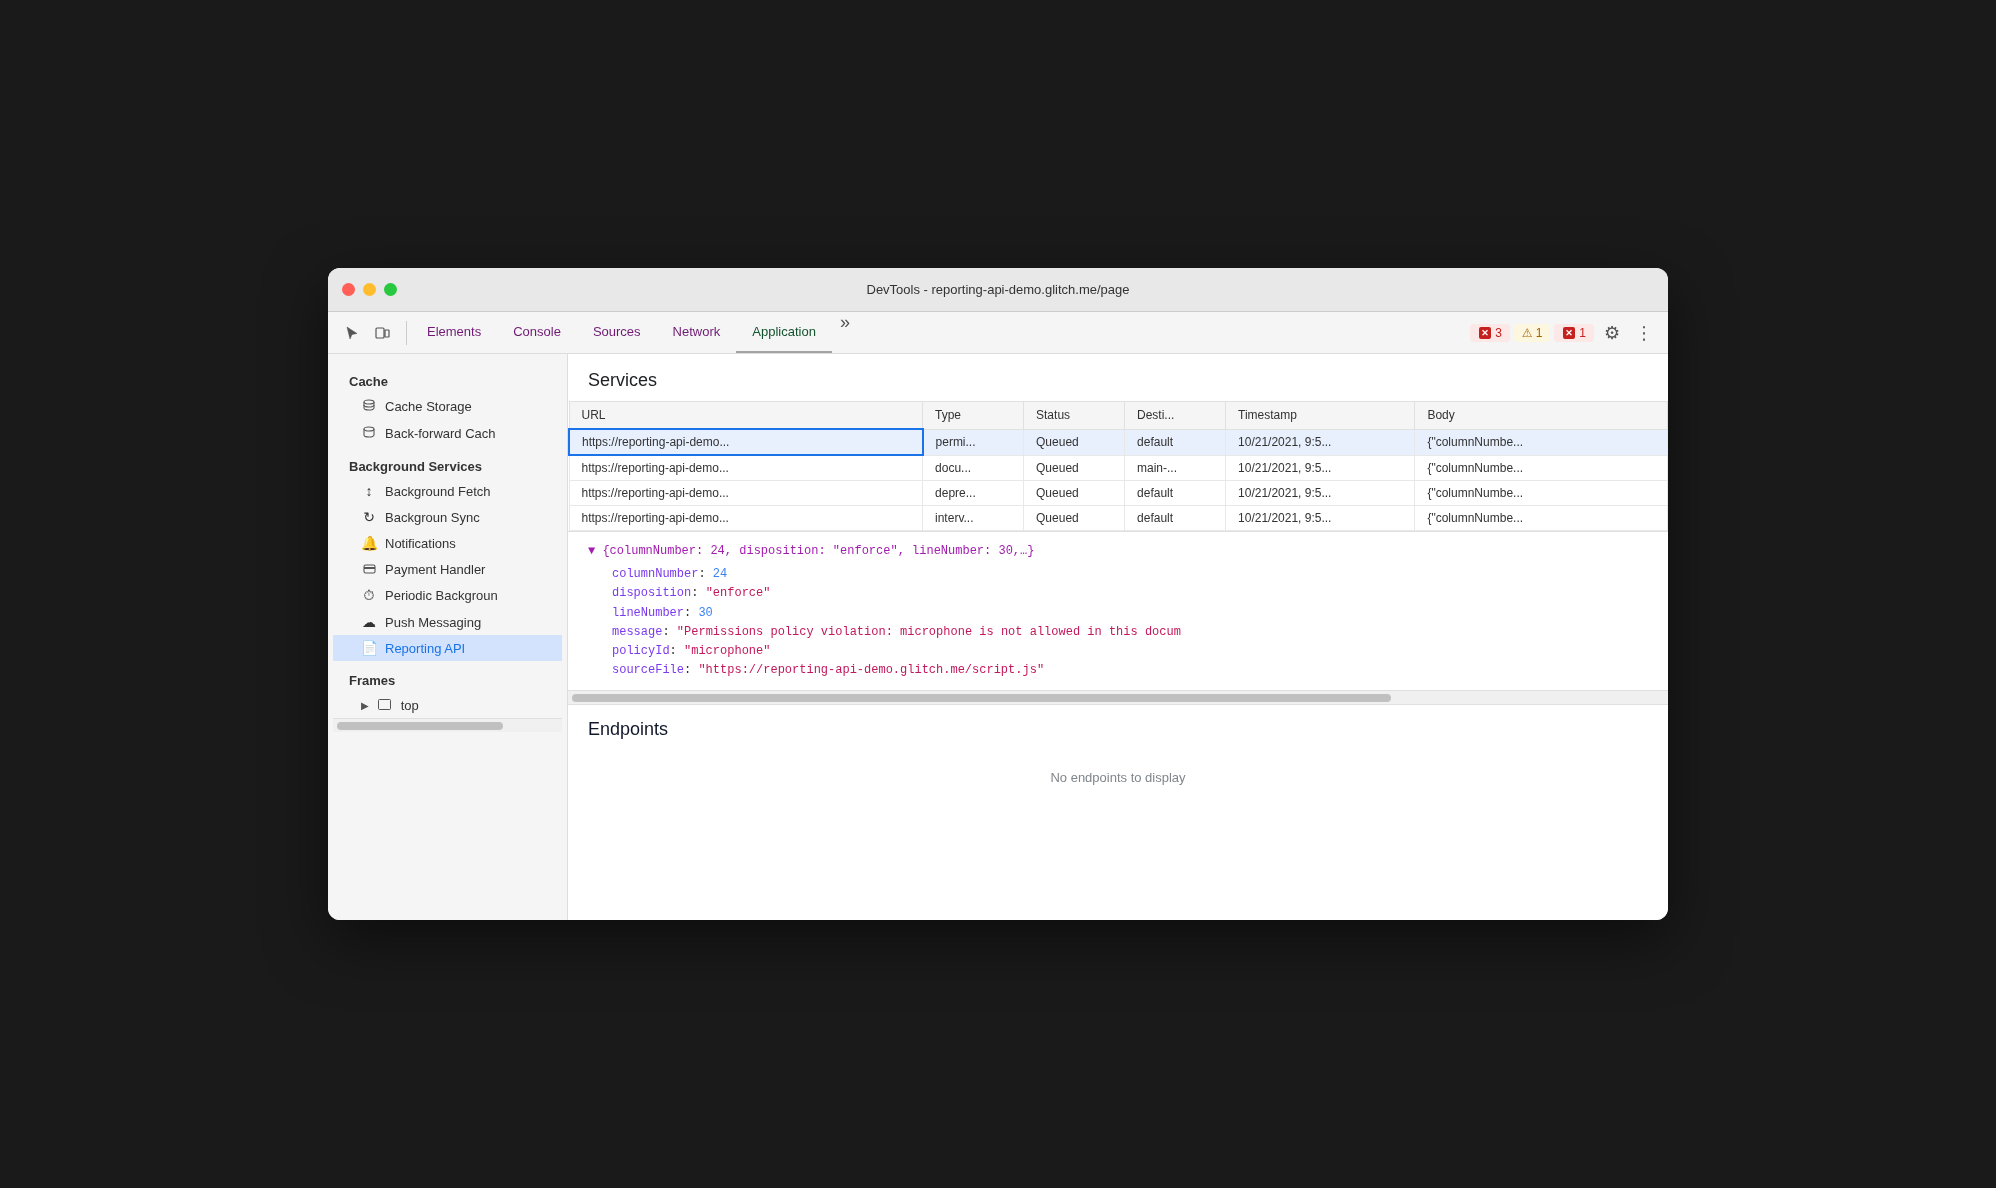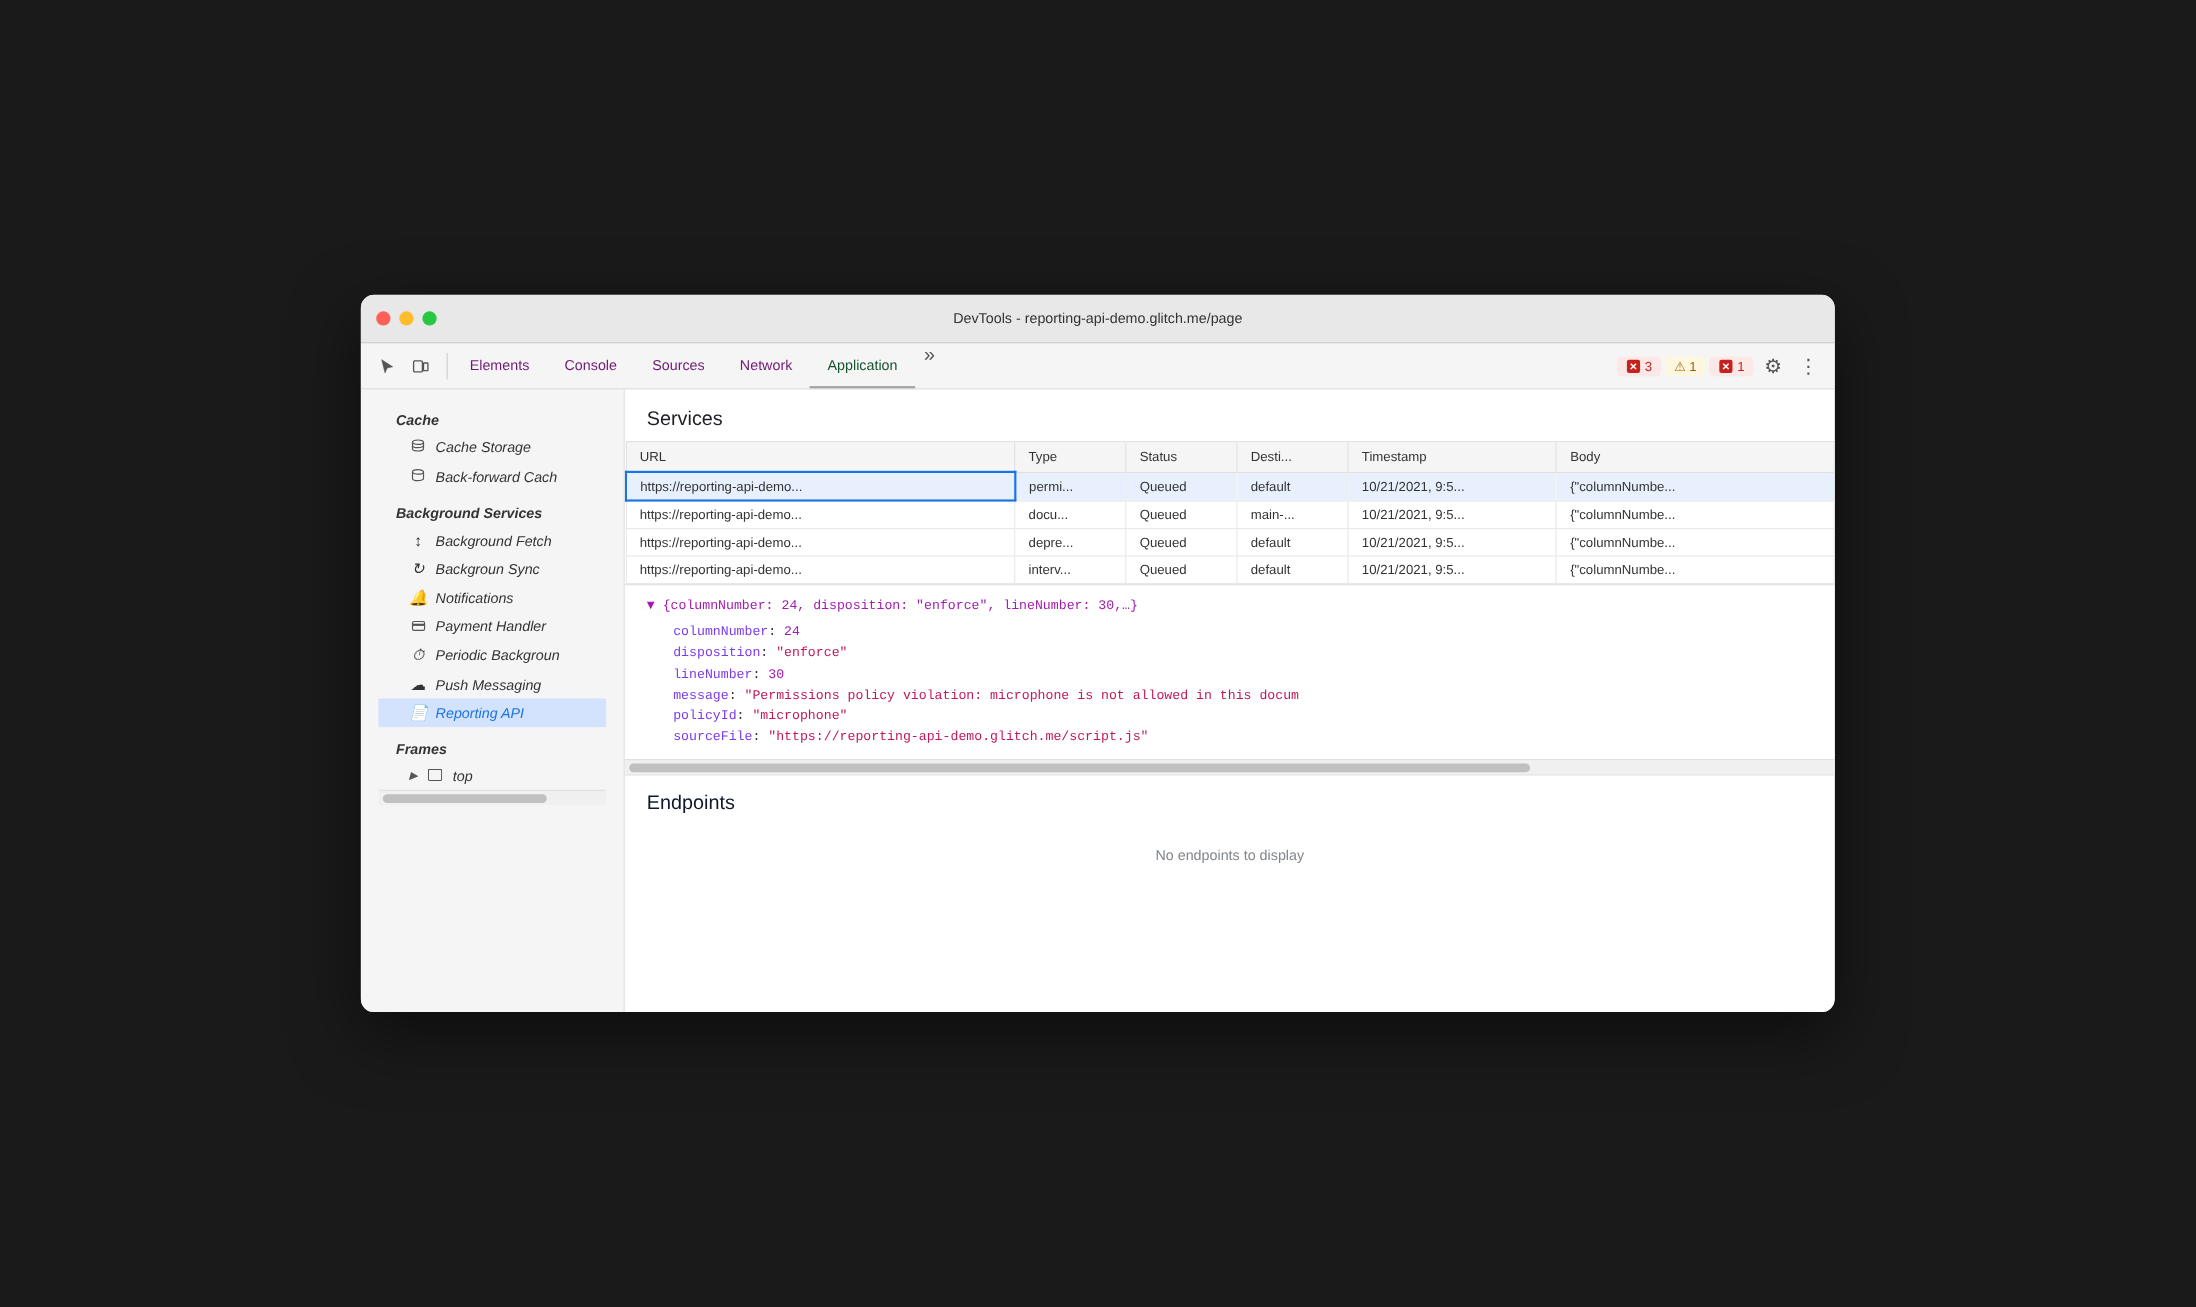--- a/index.html
+++ b/index.html
@@ -196,22 +196,21 @@
       overflow: hidden;
     }
 
     
     .sidebar {
       width: 240px;
       background: #f5f5f5;
       border-right: 1px solid #ddd;
       overflow-y: auto;
       flex-shrink: 0;
-      padding: 8px 16px;
-      font-style: italic;
+      padding: 8px 5px;
     }
 
     .sidebar-section-header {
       font-size: 11px;
       font-weight: 600;
       color: #333;
       padding: 12px 16px 4px 16px;
       text-transform: none;
       font-size: 13px;
     }
@@ -315,21 +314,21 @@
     .json-line-summary {
       color: #a21caf;
       margin-bottom: 4px;
     }
 
     .json-indent {
       padding-left: 24px;
     }
 
     .json-key { color: #7c3aed; }
-    .json-number { color: #a21caf; }
+    .json-number { color: #3b82f6; }
     .json-string { color: #c2185b; }
     .json-colon { color: #333; }
 
     
     .horizontal-scrollbar-wrap {
       height: 14px;
       background: #f0f0f0;
       border-top: 1px solid #e0e0e0;
       padding: 3px 4px;
       flex-shrink: 0;

